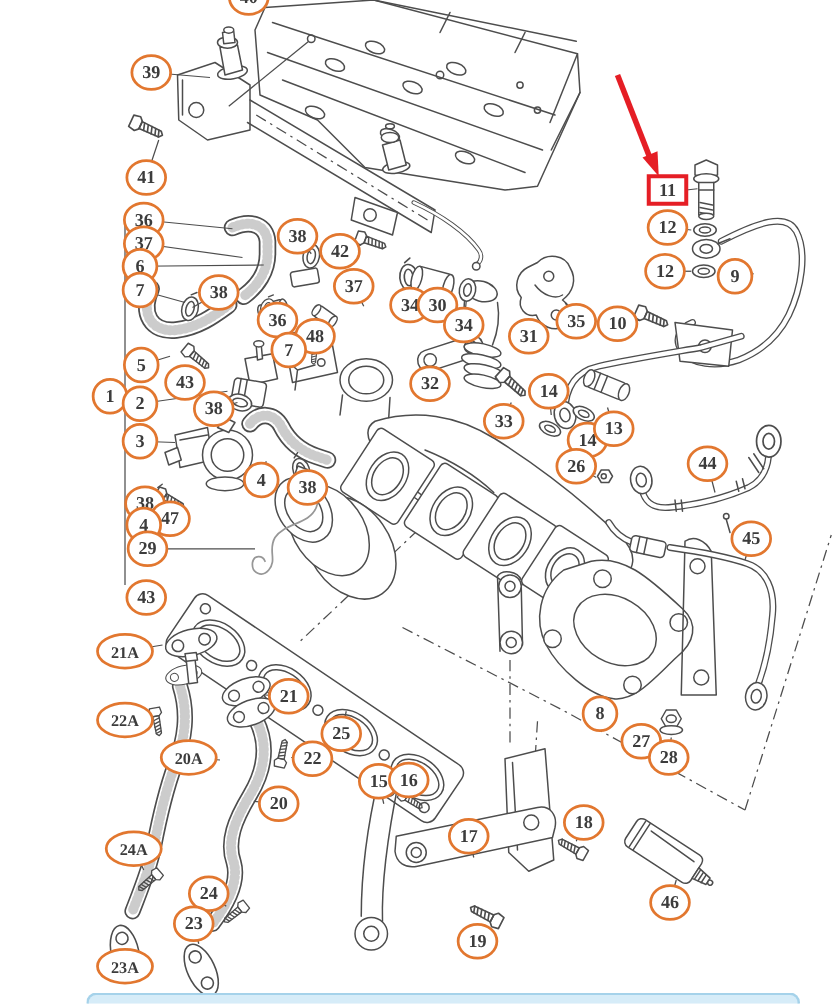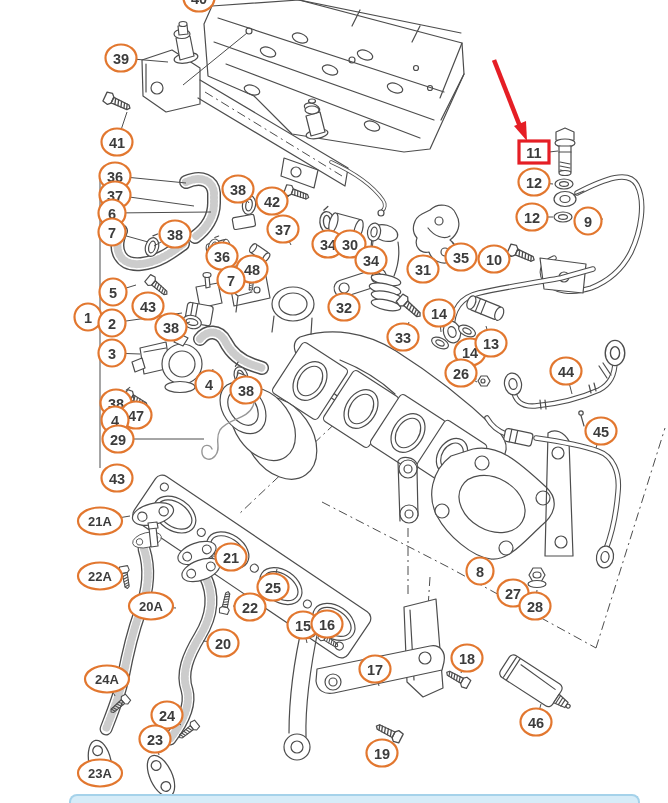--- a/index.html
+++ b/index.html
@@ -1,21 +1,21 @@
 <!DOCTYPE html>
 <html style="--art: #4d4d4d; --callout: #e2772f; --ctext: #3c3c3c; --red: #e51e25; --wire: #979797; --barfill: #d6ecf8; --baredge: #a5d2ea;"><head>
 <meta charset="utf-8">
 <style>
   :root{
     --art:#4d4d4d; --callout:#e2772f; --ctext:#3c3c3c; --red:#e51e25;
     --wire:#979797; --barfill:#d6ecf8; --baredge:#a5d2ea;
   }
   html,body{margin:0;padding:0;background:#fff;}
   .stage{position:relative;width:668px;height:803px;background:#fff;overflow:hidden;
-         font-family:Liberation Sans, sans-serif;border-radius:29px;}
+         font-family:Liberation Serif, serif;border-radius:29px;}
   svg{position:absolute;left:0;top:0;}
   .ln{fill:none;stroke:var(--art);stroke-width:1.2;stroke-linecap:round;stroke-linejoin:round;}
   .lnf{fill:#fff;stroke:var(--art);stroke-width:1.2;stroke-linejoin:round;}
   .dd{fill:none;stroke:var(--art);stroke-width:1;stroke-dasharray:9 4 2 4;}
   .ldr{fill:none;stroke:var(--art);stroke-width:1;}
   .tubeO{fill:none;stroke:var(--art);stroke-width:14;stroke-linecap:round;}
   .tubeI{fill:none;stroke:#fff;stroke-width:11.2;stroke-linecap:round;}
   .btubeO{fill:none;stroke:var(--art);stroke-width:13;stroke-linecap:round;}
   .btubeI{fill:none;stroke:#fff;stroke-width:10.4;stroke-linecap:round;}
   .spk{fill:none;stroke:#9a9a9a;stroke-width:8;stroke-linecap:round;stroke-dasharray:1 3;opacity:.5;}

